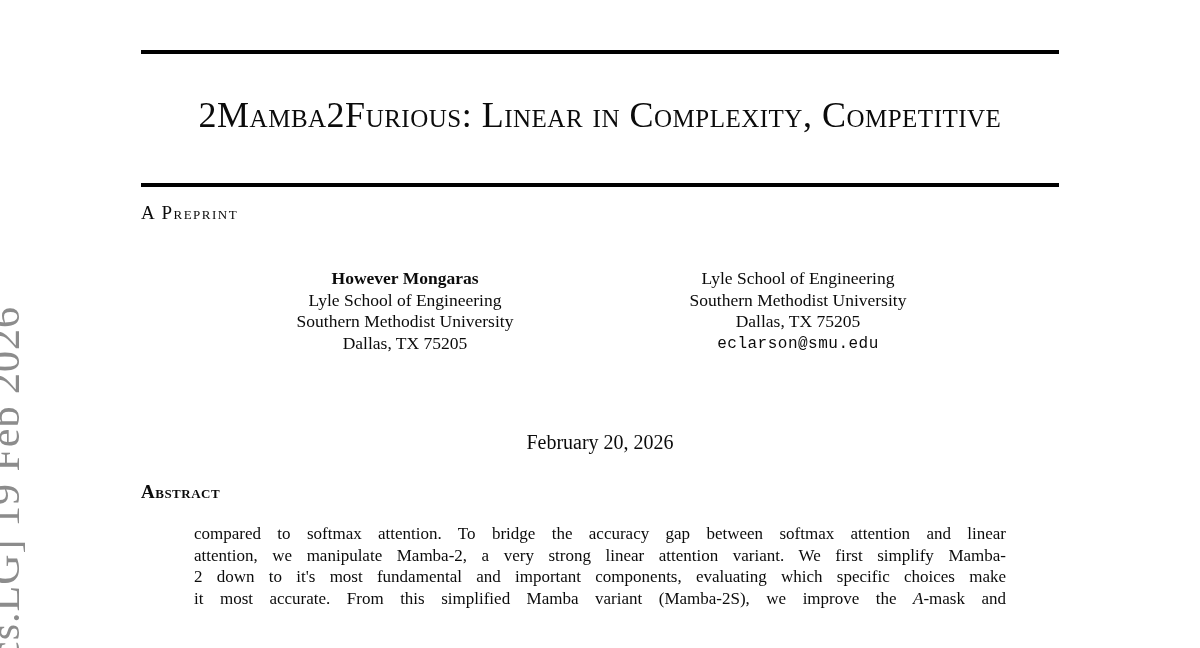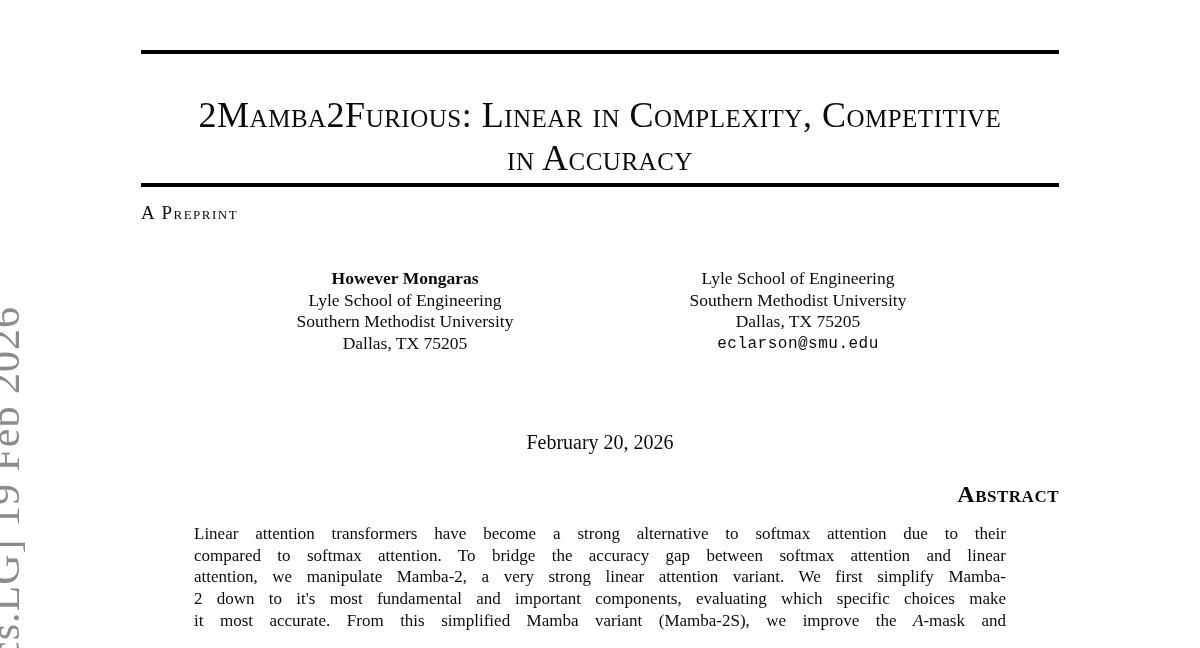--- a/index.html
+++ b/index.html
@@ -86,22 +86,22 @@
     left: 0;
     width: 100%;
     text-align: center;
     font-size: 20px;
   }
   .abs-head {
     position: absolute;
     top: 481px;
     left: 0;
     width: 100%;
-    text-align: right;
-    font-size: 24px;
+    text-align: left;
+    font-size: 19px;
     font-weight: bold;
     font-variant: small-caps;
     letter-spacing: 0.5px;
   }
   .abs-body {
     position: absolute;
     top: 523px;
     left: 53px;
     width: 812px;
     font-size: 17px;
@@ -119,21 +119,20 @@
 <div class="page">
 
   <div class="watermark">cs.LG] 19 Feb 2026</div>
 
   <div class="content">
 
     <div class="rule rule-top"></div>
 
     <div class="title">
       <div>2Mamba2Furious: Linear in Complexity, Competitive</div>
-      <div>in Accuracy</div>
     </div>
 
     <div class="rule rule-bottom"></div>
 
     <div class="preprint">A Preprint</div>
 
     <div class="author author-1">
       <div class="author-name">However Mongaras</div>
       <div>Lyle School of Engineering</div>
       <div>Southern Methodist University</div>
@@ -145,21 +144,20 @@
       <div>Southern Methodist University</div>
       <div>Dallas, TX 75205</div>
       <div class="email">eclarson@smu.edu</div>
     </div>
 
     <div class="date">February 20, 2026</div>
 
     <div class="abs-head">Abstract</div>
 
     <div class="abs-body">
-      <div class="abs-line">Linear attention transformers have become a strong alternative to softmax attention due to their</div>
       <div class="abs-line">compared to softmax attention.  To bridge the accuracy gap between softmax attention and linear</div>
       <div class="abs-line">attention, we manipulate Mamba-2, a very strong linear attention variant. We first simplify Mamba-</div>
       <div class="abs-line">2 down to it's most fundamental and important components, evaluating which specific choices make</div>
       <div class="abs-line"><span>it most accurate.  From this simplified Mamba variant (Mamba-2S), we improve the </span><span class="it">A</span><span>-mask and</span></div>
     </div>
 
   </div>
 </div>
 
 </body></html>

